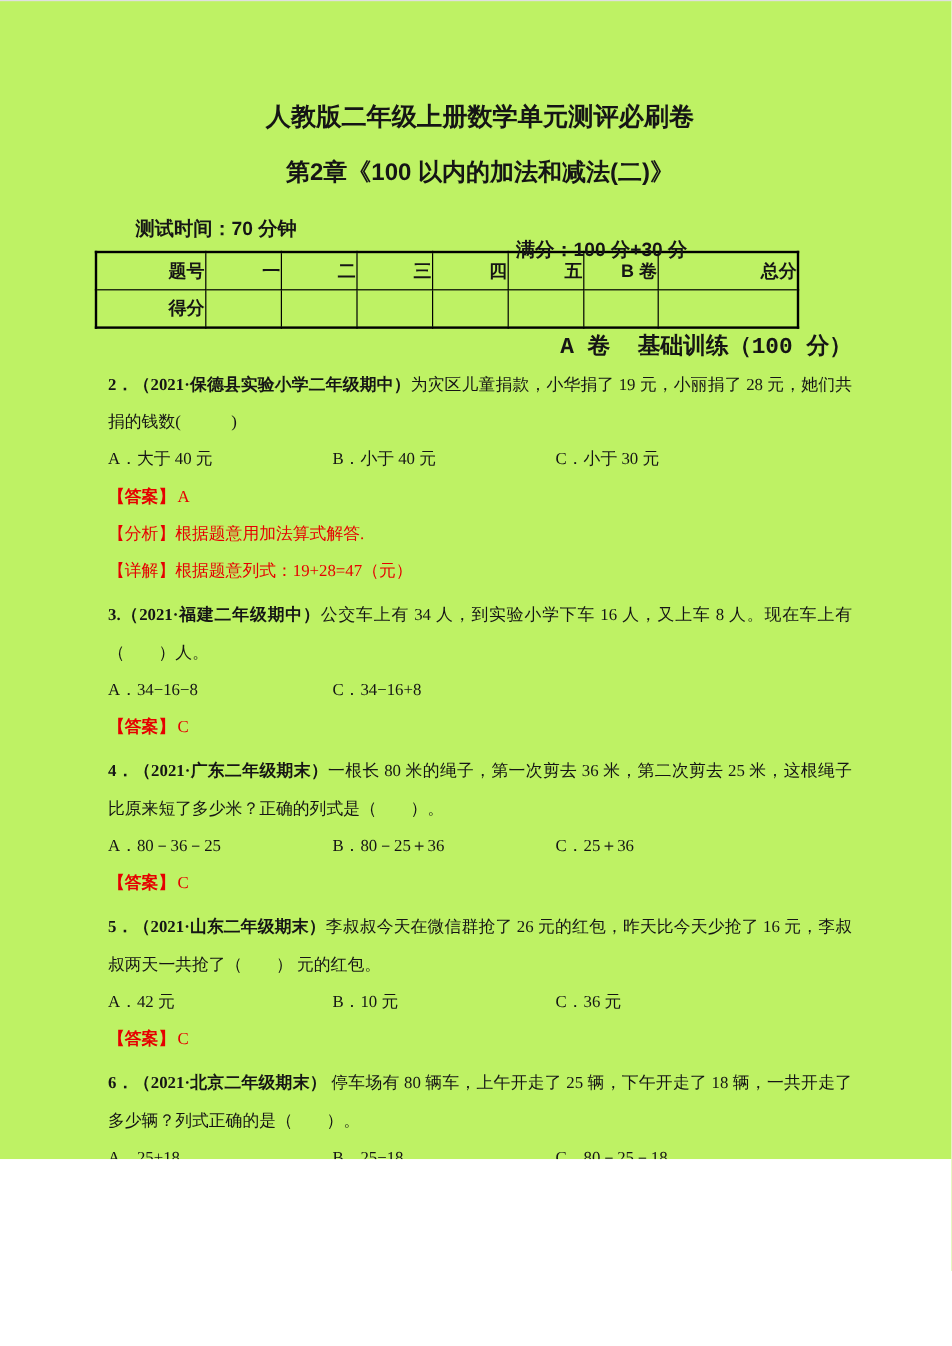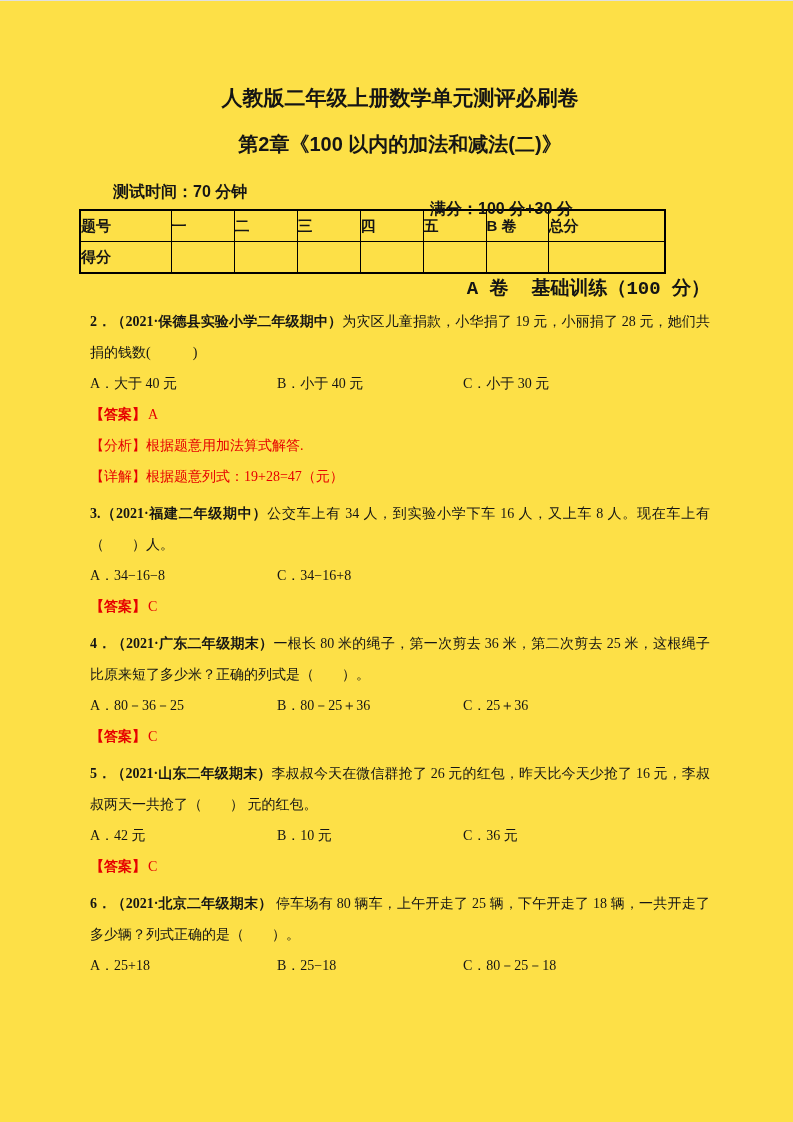--- a/index.html
+++ b/index.html
@@ -1,18 +1,18 @@
 <!DOCTYPE html>
 <html><head>
 <meta charset="utf-8">
 <style>
   html,body{margin:0;padding:0;background:#ffffff;}
   .page{
-    width:793px;height:1122px;box-sizing:border-box;position:relative;
-    background:#fde047;color:#151515;
+    width:793px;height:966px;box-sizing:border-box;position:relative;
+    background:#bef264;color:#151515;
     font-family:"Liberation Serif","DejaVu Serif",serif;
     padding:84px 83px 0 90px;overflow:hidden;
     border-top:1px solid #e0e0e0;
   }
   .pw{white-space:pre-wrap;}
   .doc-title{
     text-align:center;font-weight:bold;font-size:21px;line-height:26px;
     font-family:"Liberation Sans","DejaVu Sans",sans-serif;
   }
   .doc-subtitle{
@@ -24,21 +24,21 @@
     font-weight:bold;font-size:16px;
     font-family:"Liberation Sans","DejaVu Sans",sans-serif;
     padding-left:23px;
   }
   .info-full{position:absolute;left:340px;top:17px;}
   .score-table{
     margin-top:6px;margin-left:-11px;border-collapse:collapse;
     font-family:"Liberation Sans","DejaVu Sans",sans-serif;
     font-weight:bold;font-size:15px;border:2px solid #000;
   }
-  .score-table td{border:1px solid #000;height:30px;text-align:left;vertical-align:middle;padding:0;}
+  .score-table td{border:1px solid #000;height:30px;text-align:right;vertical-align:middle;padding:0;}
   .a-title{
     margin-top:4px;text-align:right;font-weight:bold;font-size:19px;line-height:22px;
     font-family:Liberation Mono, monospace;
   }
   .part-title{
     margin-top:8px;font-weight:bold;font-size:15px;line-height:22px;
     font-family:"Liberation Sans","DejaVu Sans",sans-serif;
   }
   .q-para{margin-top:6px;font-size:14px;line-height:31px;text-align:justify;}
   .q-block{margin-top:2px;}

